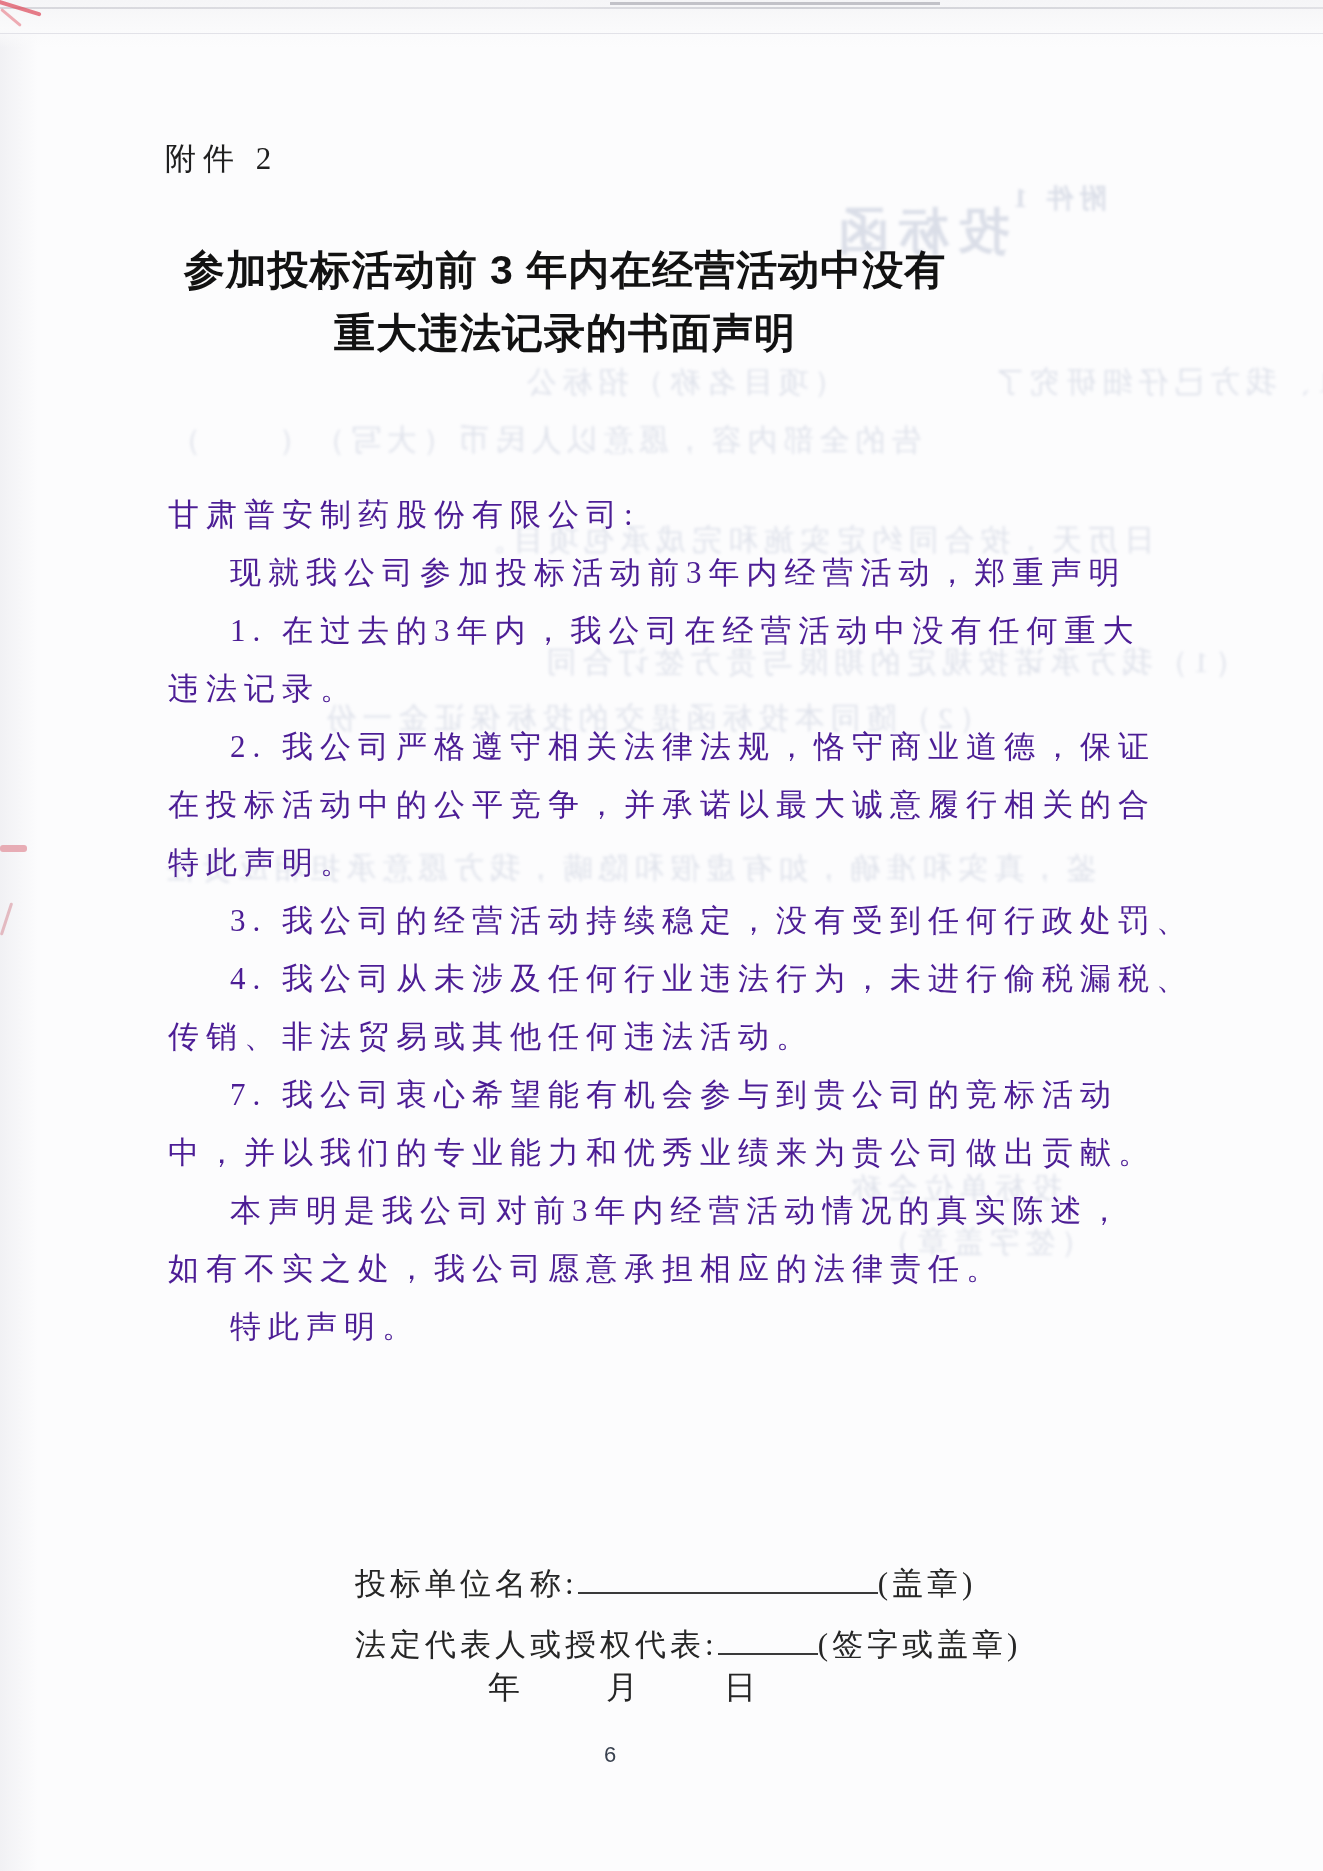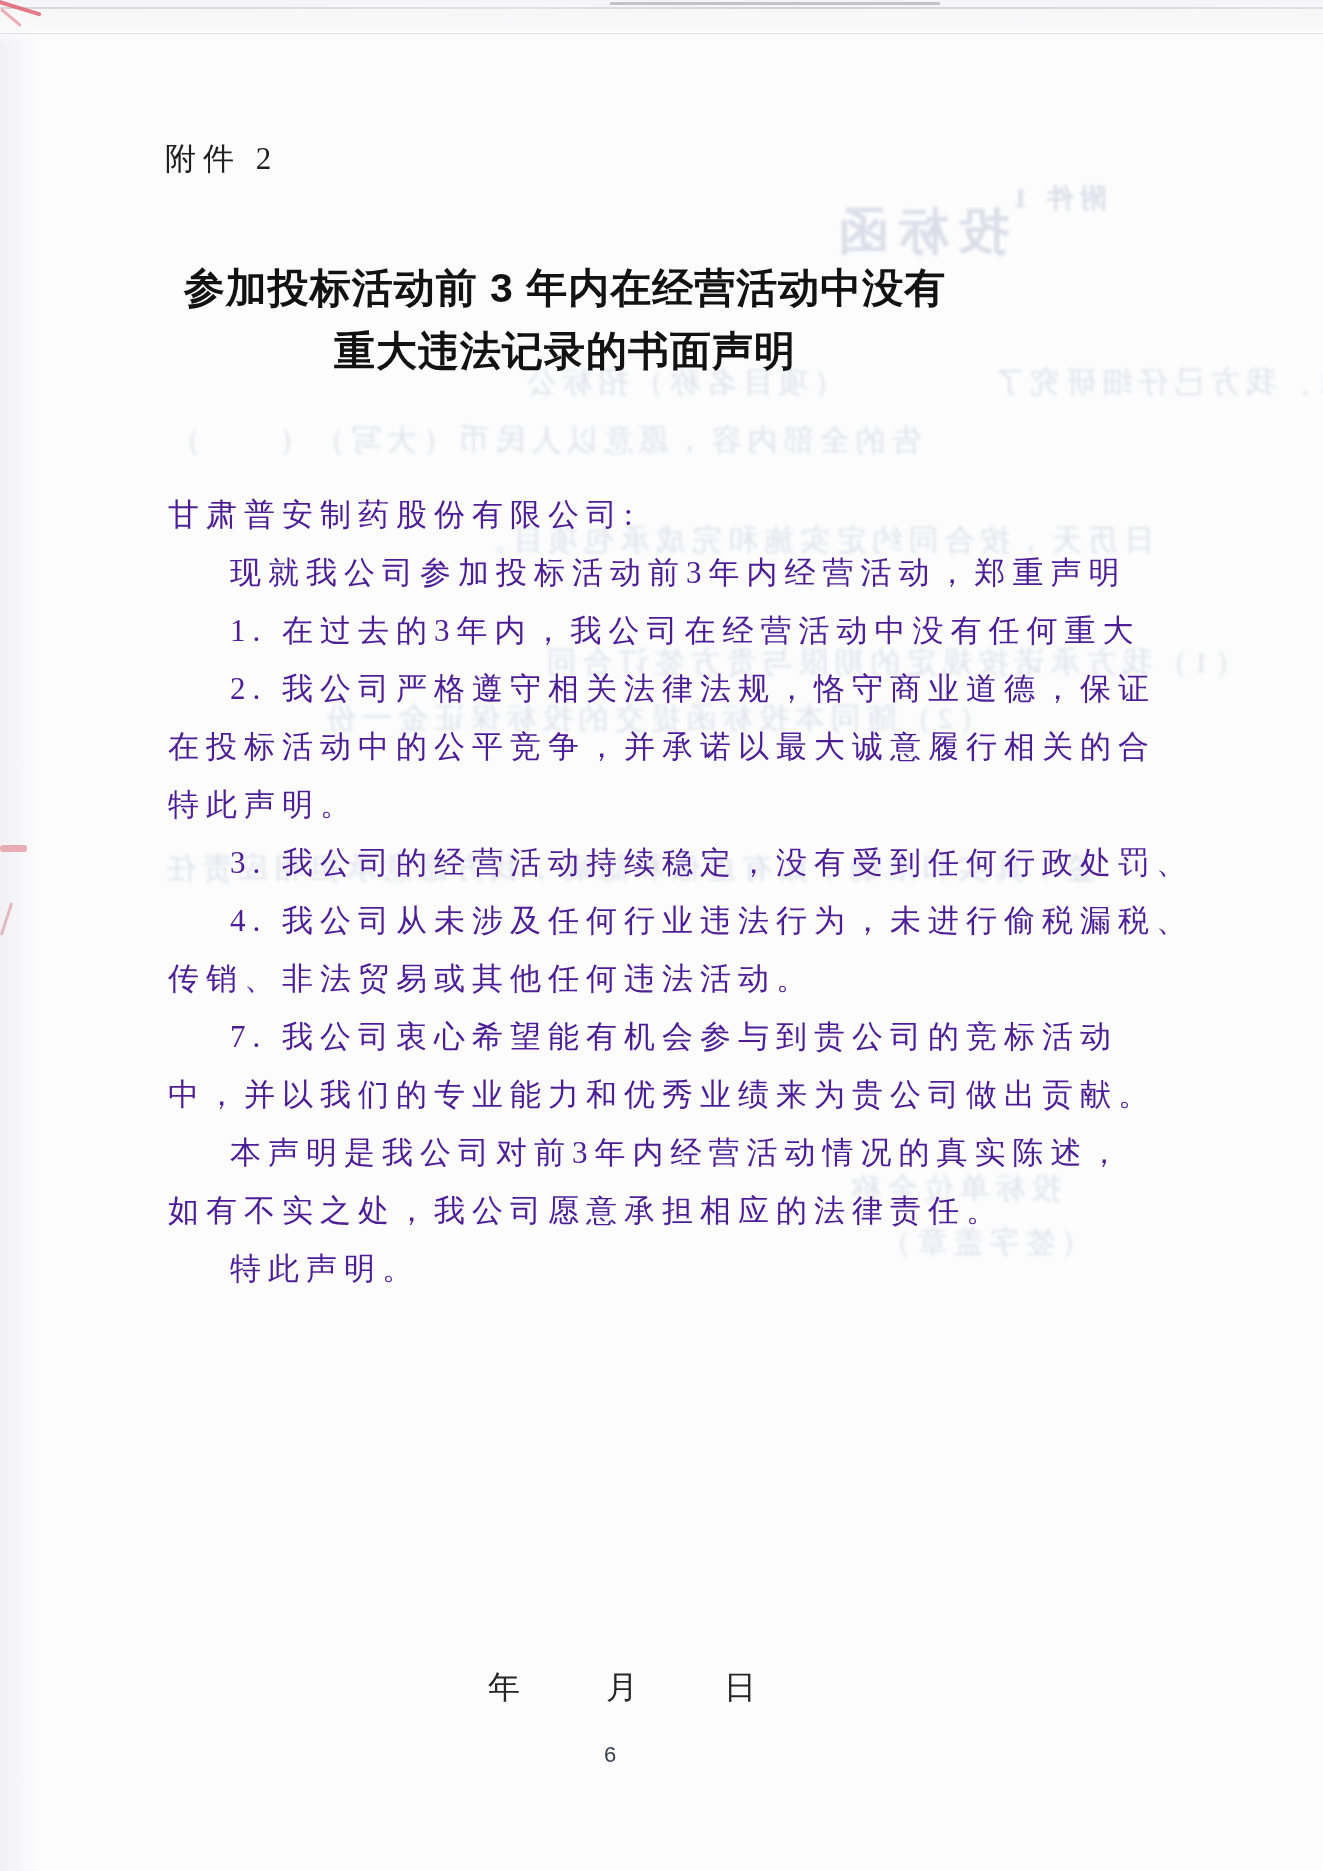--- a/index.html
+++ b/index.html
@@ -35,21 +35,21 @@
   .red-mark-corner-a{position:absolute;left:-4px;top:6px;width:46px;height:4px;background:#df5261;transform:rotate(17deg);border-radius:2px;opacity:.75;}
   .red-mark-corner-b{position:absolute;left:-2px;top:16px;width:26px;height:3px;background:#e66b78;transform:rotate(40deg);border-radius:2px;opacity:.55;}
   .red-streak{position:absolute;left:0;top:845px;width:27px;height:7px;background:#e39aa4;border-radius:3px;opacity:.8;}
   .red-tick{position:absolute;left:5px;top:902px;width:3px;height:34px;background:#d9949e;transform:rotate(18deg);border-radius:2px;opacity:.6;}
 
   .attachment-label{
     position:absolute;left:165px;top:138px;
     font-size:31px;letter-spacing:7px;color:#1f1f1f;
   }
   .doc-title{
-    position:absolute;left:160px;top:257px;width:810px;
+    position:absolute;left:160px;top:239px;width:810px;
     text-align:center;
     font-family:"Liberation Sans","DejaVu Sans",sans-serif;
     font-weight:900;font-size:41px;line-height:63px;
     color:#121212;letter-spacing:1px;
   }
   .body-block{
     position:absolute;left:168px;top:486px;width:990px;
     font-size:31px;line-height:58px;letter-spacing:7px;color:#4c1d95;
   }
   .body-line{white-space:nowrap;}
@@ -120,33 +120,42 @@
 
   <div class="doc-title">
     <div>参加投标活动前 3 年内在经营活动中没有</div>
     <div>重大违法记录的书面声明</div>
   </div>
 
   <div class="body-block">
     <div class="body-line">甘肃普安制药股份有限公司:</div>
     <div class="body-line indent">现就我公司参加投标活动前3年内经营活动，郑重声明</div>
     <div class="body-line indent">1. 在过去的3年内，我公司在经营活动中没有任何重大</div>
+    <div class="body-line">违法记录。</div>
     <div class="body-line indent">2. 我公司严格遵守相关法律法规，恪守商业道德，保证</div>
     <div class="body-line">在投标活动中的公平竞争，并承诺以最大诚意履行相关的合</div>
     <div class="body-line">特此声明。</div>
     <div class="body-line indent">3. 我公司的经营活动持续稳定，没有受到任何行政处罚、</div>
     <div class="body-line indent">4. 我公司从未涉及任何行业违法行为，未进行偷税漏税、</div>
     <div class="body-line">传销、非法贸易或其他任何违法活动。</div>
     <div class="body-line indent">7. 我公司衷心希望能有机会参与到贵公司的竞标活动</div>
     <div class="body-line">中，并以我们的专业能力和优秀业绩来为贵公司做出贡献。</div>
     <div class="body-line indent">本声明是我公司对前3年内经营活动情况的真实陈述，</div>
     <div class="body-line">如有不实之处，我公司愿意承担相应的法律责任。</div>
     <div class="body-line indent">特此声明。</div>
   </div>
 
+  <div class="sig-block">
+    <div class="sig-row">
+      <span>投标单位名称:</span><span class="sig-underline-long"></span><span>(盖章)</span>
+    </div>
+    <div class="sig-row">
+      <span>法定代表人或授权代表:</span><span class="sig-underline-short"></span><span>(签字或盖章)</span>
+    </div>
+  </div>
 
   <div class="date-row">
     <span>年</span><span class="date-gap"></span><span>月</span><span class="date-gap"></span><span>日</span>
   </div>
 
   <div class="page-number">6</div>
 
 </div>
 
 </body></html>

